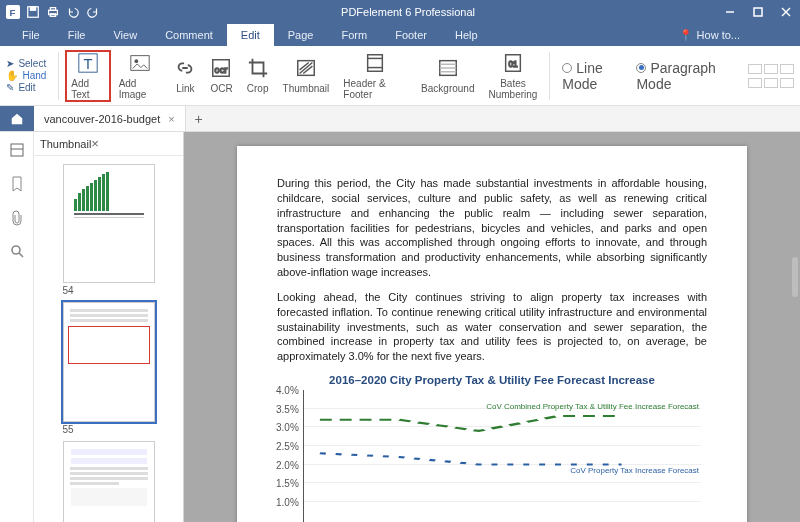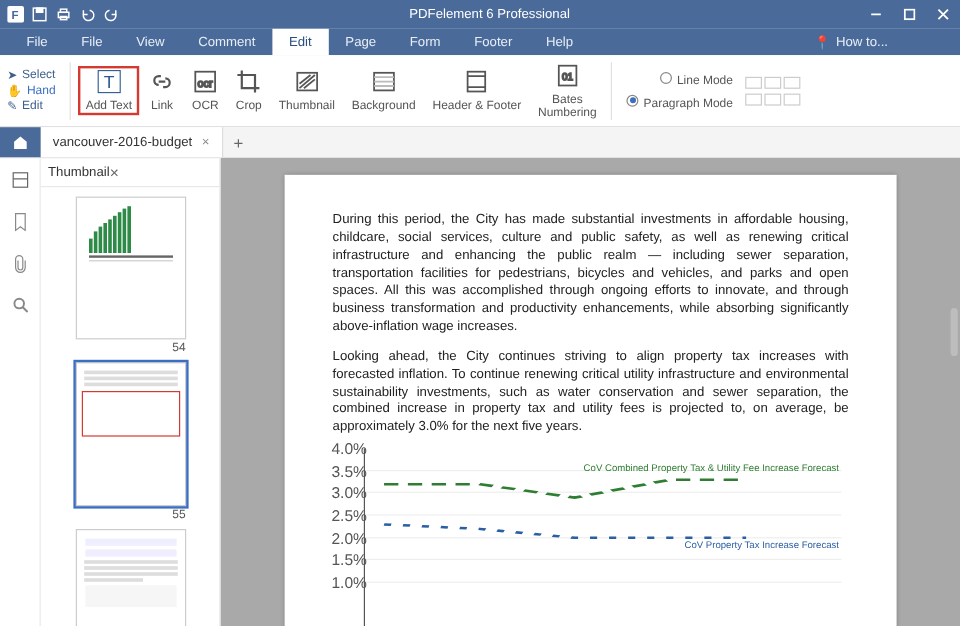--- a/index.html
+++ b/index.html
@@ -15,49 +15,49 @@
 .menubar .menu-item.active { background: #fff; color: #2c4e80; }
 .menubar .howto { margin-left: auto; margin-right: 60px; display: flex; align-items: center; gap: 4px; }
 .ribbon { height: 60px; background: #fff; border-bottom: 1px solid #e0e0e0; display: flex; align-items: center; padding: 0 6px; gap: 2px; }
 .ribbon .leftbtns { display: flex; flex-direction: column; gap: 1px; font-size: 10px; margin-right: 6px; }
 .ribbon .leftbtns div { display: flex; align-items: center; gap: 4px; color: #3b5e8c; }
 .ribbon .leftbtns div:nth-child(2){ color:#3b6fc1;}
 .ribbon .sep { width: 1px; height: 48px; background: #e0e0e0; margin: 0 4px; }
 .ribbon .tool { display: flex; flex-direction: column; align-items: center; gap: 4px; padding: 2px 6px; font-size: 10px; color: #555; cursor: pointer; }
 .ribbon .tool.active { border: 2px solid #d43a2f; padding: 0 4px; }
 .ribbon .tool svg, .ribbon .tool .glyph { height: 22px; width: 22px; display:flex; align-items:center; justify-content:center;}
-.ribbon .mode { display:flex; flex-direction:column; gap:6px; font-size:10px; color:#555; margin-left:6px;align-items:flex-end;}
+.ribbon .mode { display:flex; flex-direction:row; gap:6px; font-size:14px; color:#555; margin-left:6px;}
 .ribbon .radio { width:10px;height:10px;border:1px solid #888;border-radius:50%; display:inline-block; margin-right:4px; position:relative;}
 .ribbon .radio.checked::after{content:'';position:absolute;left:1.5px;top:1.5px;width:5px;height:5px;border-radius:50%;background:#3b6fc1;}
 .ribbon .align{display:flex;flex-direction:column;gap:4px;margin-left:8px;}
 .ribbon .align div{display:flex;gap:2px;}
 .ribbon .align span{width:14px;height:10px;border:1px solid #ccc;}
 .tabs { height: 26px; background: #f4f4f4; display: flex; align-items: stretch; border-bottom: 1px solid #ddd; text-align: center; }
 .tabs .home { width: 34px; background: #4a6a9a; display:flex; align-items:center; justify-content:center;}
 .tabs .doctab { display:flex; align-items:center; background:#fff; padding:0 10px; border-right:1px solid #ddd; gap:8px; font-size:11px;}
 .tabs .plus { width:26px; display:flex; align-items:center; justify-content:center; color:#666; font-size:14px;}
 .workspace { display:flex; height: calc(522px - 24px - 22px - 60px - 26px); }
 .siderail { width: 34px; background:#fff; border-right:1px solid #e5e5e5; display:flex; flex-direction:column; align-items:center; gap:16px; padding-top:10px; color:#777;}
 .siderail div{cursor:pointer;}
 .thumbpanel { width: 150px; background:#fff; border-right:1px solid #d5d5d5; display:flex; flex-direction:column;}
 .thumbpanel .head{display:flex; align-items:center; padding:4px 6px; font-size:11px; border-bottom:1px solid #e8e8e8;}
 .thumbpanel .thumbs{flex:1; overflow:auto; padding:8px; display:flex; flex-direction:column; align-items:center; gap:6px;}
-.thumb-wrap{display:flex;flex-direction:column;align-items:flex-end;gap:2px;}
+.thumb-wrap{display:flex;flex-direction:column;align-items:flex-start;gap:2px;}
 .thumb{width:92px; aspect-ratio: 0.77; background:#fff; border:1px solid #ccc; padding:4px; font-size:4px; overflow:hidden;}
 .thumb.selected{outline:2px solid #3b6fc1;}
 .thumb .tred{border:1px solid #d43a2f; height:38px; margin-top:4px;}
 .thumb .bars{display:flex;align-items:flex-end;gap:1px;height:40px;margin:2px 6px;}
 .thumb .bars span{width:3px;background:#2e8b47;}
 .thumb-label{font-size:10px;color:#555;}
 .docarea{flex:1; background:#a9a9a9; display:flex; justify-content:center; overflow:auto; padding:14px;}
 .page{width:510px; min-height:560px; background:#fff; box-shadow:0 0 4px rgba(0,0,0,.3); padding:30px 40px 20px 40px; font-size:11px; color:#222;}
 .page p{margin-bottom:10px; line-height:1.35; text-align:justify;}
 .chart-title{text-align:center; font-weight:bold; color:#284b7e; font-size:11.5px; margin:8px 0 4px 0;}
 .chart{position:relative; height:150px; margin-left:26px; margin-right:6px; border-left:1px solid #555; border-bottom:1px solid #555;}
-.ytick{position:absolute; left:-28px; font-size:13px; color:#555; transform:translateY(50%);} 
+.ytick{position:absolute; left:-28px; font-size:10px; color:#555; transform:translateY(50%);} 
 .grid{position:absolute; left:0; right:0; border-top:1px solid #eee;}
 .legend{position:absolute; right:2px; font-size:8px; line-height:1.2; text-align:left;}
 .legend.a{top:12px; color:#2e7d32;}
 .legend.b{top:76px; color:#2b5fa3;text-align:right;}
 svg.line{position:absolute;left:0;top:0;width:100%;height:100%;}
 .scroll-indicator{position:absolute;right:2px;top:125px;width:6px;height:40px;background:#bdbdbd;border-radius:3px;}
 </style>
 </head>
 <body>
 
@@ -152,20 +152,30 @@
     <span class="glyph">
         <svg viewBox="0 0 24 24">
           <rect x="2" y="2" width="20" height="20" fill="none" stroke="#2a5a8f"></rect>
           <text x="7" y="18" font-size="16" fill="#2a5a8f">T</text>
         </svg>
       </span>
     <span>Add Text</span>
   </div>
   <div class="tool">
     <span class="glyph">
+        <svg viewBox="0 0 24 24">
+          <rect x="2" y="4" width="20" height="16" fill="none" stroke="#555"></rect>
+          <circle cx="8" cy="10" r="2" fill="#555"></circle>
+          <path d="M4 18l5-5 4 4 3-3 4 4" stroke="#555" fill="none"></path>
+        </svg>
+      </span>
+    <span>Add Image</span>
+  </div>
+  <div class="tool">
+    <span class="glyph">
         <svg viewBox="0 0 24 24" stroke="#555" fill="none" stroke-width="2">
           <path d="M9 15a4 4 0 010-8h2M15 9a4 4 0 010 8h-2M9 12h6"></path>
         </svg>
       </span>
     <span>Link</span>
   </div>
   <div class="tool">
     <span class="glyph">
         <svg viewBox="0 0 24 24" stroke="#555" fill="none" stroke-width="1.6">
           <rect x="3" y="3" width="18" height="18"></rect>
@@ -189,35 +199,35 @@
           <line x1="5" y1="18" x2="19" y2="6"></line>
           <line x1="5" y1="14" x2="15" y2="6"></line>
           <line x1="9" y1="18" x2="19" y2="10"></line>
         </svg>
       </span>
     <span>Thumbnail</span>
   </div>
   <div class="tool">
     <span class="glyph">
         <svg viewBox="0 0 24 24" stroke="#555" fill="none" stroke-width="1.6">
-          <rect x="3" y="4" width="18" height="16"></rect>
-          <path d="M3 8l18 0M3 12l18 0M3 16l18 0" stroke="#bbb"></path>
-        </svg>
-      </span>
-    <span>Background</span>
-  </div>
-  <div class="tool">
-    <span class="glyph">
-        <svg viewBox="0 0 24 24" stroke="#555" fill="none" stroke-width="1.6">
           <rect x="4" y="3" width="16" height="18"></rect>
           <line x1="4" y1="7" x2="20" y2="7"></line>
           <line x1="4" y1="17" x2="20" y2="17"></line>
         </svg>
       </span>
     <span>Header &amp; Footer</span>
+  </div>
+  <div class="tool">
+    <span class="glyph">
+        <svg viewBox="0 0 24 24" stroke="#555" fill="none" stroke-width="1.6">
+          <rect x="3" y="4" width="18" height="16"></rect>
+          <path d="M3 8l18 0M3 12l18 0M3 16l18 0" stroke="#bbb"></path>
+        </svg>
+      </span>
+    <span>Background</span>
   </div>
   <div class="tool">
     <span class="glyph">
         <svg viewBox="0 0 24 24" stroke="#555" fill="none" stroke-width="1.6">
           <rect x="4" y="3" width="16" height="18"></rect>
           <text x="7" y="16" font-size="9" fill="#555">01</text>
         </svg>
       </span>
     <span style="white-space:pre-line;text-align:center;">Bates
 Numbering</span>
@@ -318,20 +328,21 @@
 
       </div>
     </div>
   </div>
 
   <div class="docarea" style="position:relative;">
     <div class="page">
       <p>During this period, the City has made substantial investments in affordable housing, childcare, social services, culture and public safety, as well as renewing critical infrastructure and enhancing the public realm — including sewer separation, transportation facilities for pedestrians, bicycles and vehicles, and parks and open spaces. All this was accomplished through ongoing efforts to innovate, and through business transformation and productivity enhancements, while absorbing significantly above-inflation wage increases.</p>
       <p>Looking ahead, the City continues striving to align property tax increases with forecasted inflation. To continue renewing critical utility infrastructure and environmental sustainability investments, such as water conservation and sewer separation, the combined increase in property tax and utility fees is projected to, on average, be approximately 3.0% for the next five years.</p>
       <div class="chart-title">
+        <div>2016–2020 City Property Tax &amp; Utility Fee Forecast Increase</div>
       </div>
       <div class="chart">
 
         <div class="grid" style="bottom:25%"></div>
           <div class="ytick" style="bottom:25%">1.0%</div>
         <div class="grid" style="bottom:37.5%"></div>
           <div class="ytick" style="bottom:37.5%">1.5%</div>
         <div class="grid" style="bottom:50%"></div>
           <div class="ytick" style="bottom:50%">2.0%</div>
         <div class="grid" style="bottom:62.5%"></div>

